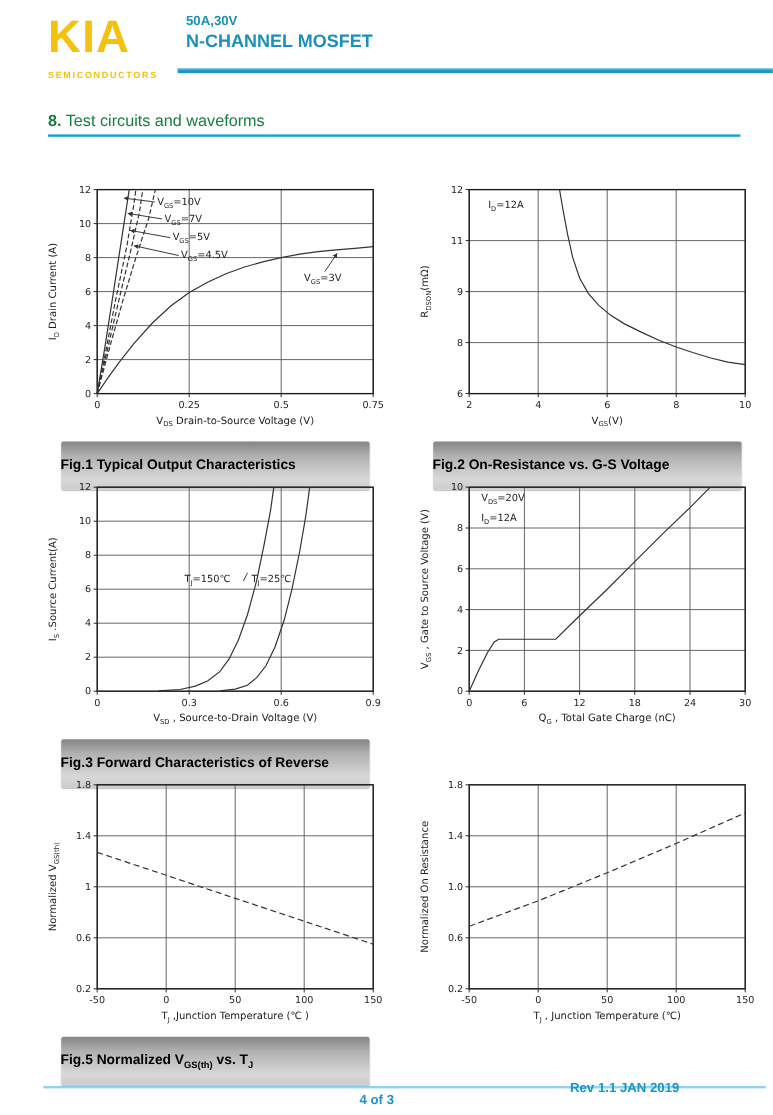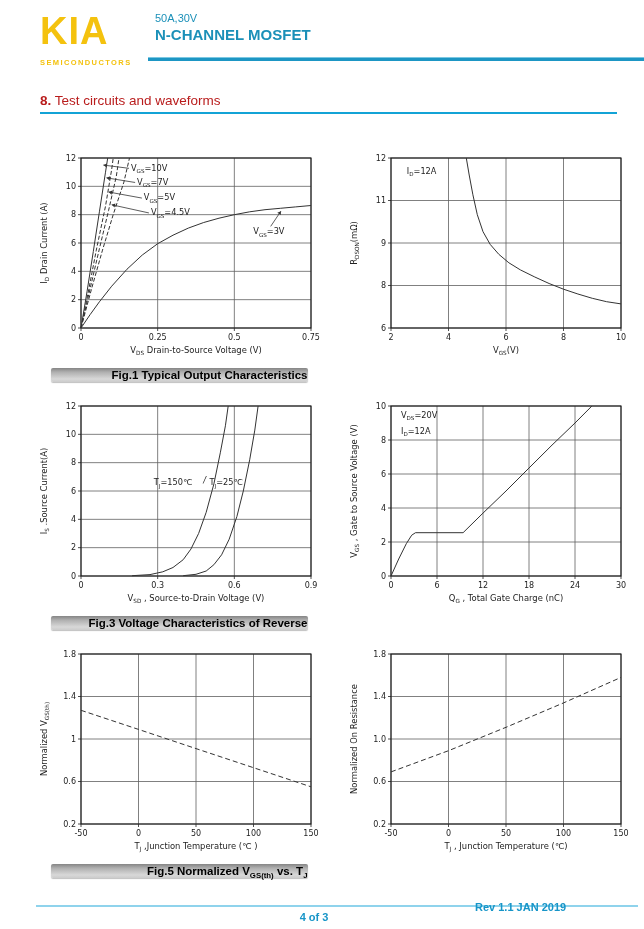--- a/index.html
+++ b/index.html
@@ -2,37 +2,37 @@
 <html><head>
 <meta charset="utf-8">
 <style>
   html,body { margin:0; padding:0; }
   body { width:644px; height:929px; background:#ffffff; font-family:"Liberation Sans",sans-serif; position:relative; overflow:hidden; }
   .page { position:absolute; inset:0;padding-left:11px; }
 
   
   .logo-text { position:absolute; left:40px; top:10px; font-size:38px; font-weight:bold; color:#f4c20e; letter-spacing:1px; }
   .logo-sub  { position:absolute; left:40px; top:58px; font-size:7.5px; font-weight:bold; color:#f4c20e; letter-spacing:1.4px; }
-  .rating      { position:absolute; left:155px; top:12px; font-size:11px; font-weight:normal; color:#1b90b8; }
+  .rating      { position:absolute; left:155px; top:12px; font-size:11px; font-weight:bold; color:#1b90b8; }
   .device-type { position:absolute; left:155px; top:26px; font-size:15px; font-weight:bold; color:#1b90b8; }
   .part-number { position:absolute; right:14px; top:17px; font-size:25px; color:#2aa0d0; }
   .header-rule { position:absolute; left:148px; right:0; top:57px; height:3px; background:#1d96c4; border-top:1px solid #7cc8e2; }
 
   
-  .section-title { position:absolute; left:40px; top:93px; font-size:13.5px; color:#b91c1c; }
+  .section-title { position:absolute; left:40px; top:93px; font-size:13.5px; color:#15803d; }
   .sec-num { font-weight:bold; }
   .section-underline { position:absolute; left:40px; top:112px; width:577px; height:1.5px; background:#13a3d6; }
 
   
   .panel { position:absolute; width:286px; }
   .chart svg { display:block; }
   svg text { font-family:"DejaVu Sans",sans-serif; }
-  .caption-bar { margin:6px auto 0 auto; width:257px; height:14px; border-radius:2px;
+  .caption-bar { margin:6px auto 0 auto; width:257px; height:40px; border-radius:2px;
     background:linear-gradient(180deg,#858585 0%,#b0b0b0 30%,#d8d8d8 78%,#cccccc 100%);
-    display:flex; align-items:center; justify-content:flex-end;
+    display:flex; align-items:center; justify-content:flex-start;
     font-size:11.5px; font-weight:bold; color:#000; box-shadow:0 1px 1px rgba(0,0,0,0.25); }
   sub { font-size:68%; line-height:0; }
 
   
   .footer-rule { position:absolute; left:36px; right:6px; top:905px; height:2px; background:#8fd3ec; }
   .page-indicator { position:absolute; left:0; right:16px; top:911px; text-align:center; font-size:11px; font-weight:bold; color:#1795c8; }
   .revision { position:absolute; left:475px; top:901px; font-size:11px; font-weight:bold; color:#1795c8; }
 </style>
 </head>
 <body>
@@ -149,20 +149,23 @@
           <line x1="45" y1="180" x2="275" y2="180" stroke="#606060" stroke-width="0.8"></line>
           <line x1="42" y1="180" x2="45" y2="180" stroke="#222" stroke-width="0.8"></line>
           <text x="40" y="182.7" text-anchor="end" font-size="8" fill="#222"><tspan>6</tspan></text>
           <rect x="45" y="10" width="230" height="170" fill="none" stroke="#1a1a1a" stroke-width="1.1"></rect>
           <polyline fill="none" stroke="#333" stroke-width="1" points="120.3,10.0 123.2,27.0 126.9,46.8 131.3,66.7 137.0,83.7 144.2,96.4 152.8,106.3 162.9,114.8 174.4,121.9 188.8,129.0 203.1,135.5 217.5,141.2 231.9,146.0 246.3,150.3 260.6,153.7 275.0,155.9"></polyline>
           <text x="60.81249999999999" y="25.583333333333343" font-size="8.2" fill="#222"><tspan>I</tspan><tspan dy="2.4" font-size="68%">D</tspan><tspan dy="-2.4">=12A</tspan></text>
           <text x="160" y="205" text-anchor="middle" font-size="8.4" fill="#222"><tspan>V</tspan><tspan dy="2.4" font-size="68%">GS</tspan><tspan dy="-2.4">(V)</tspan></text>
           <text x="11" y="95" text-anchor="middle" font-size="8.4" fill="#222" transform="rotate(-90 11 95)"><tspan>R</tspan><tspan dy="2.4" font-size="68%">DSON</tspan><tspan dy="-2.4">(mΩ)</tspan></text>
         </svg>
       </div>
+    <figcaption class="caption-bar">
+        <span>Fig.2 On-Resistance vs. G-S Voltage</span>
+      </figcaption>
   </figure>
 
   <figure class="panel" style="left:36px; top:396px; margin:0;">
     <div class="chart">
         <svg width="286" height="214" viewBox="0 0 286 214">
           <line x1="45" y1="10" x2="45" y2="180" stroke="#606060" stroke-width="0.8"></line>
           <line x1="45" y1="180" x2="45" y2="183" stroke="#222" stroke-width="0.8"></line>
           <text x="45" y="192" text-anchor="middle" font-size="8" fill="#222"><tspan>0</tspan></text>
           <line x1="121.66666666666666" y1="10" x2="121.66666666666666" y2="180" stroke="#606060" stroke-width="0.8"></line>
           <line x1="121.66666666666666" y1="180" x2="121.66666666666666" y2="183" stroke="#222" stroke-width="0.8"></line>
@@ -198,21 +201,21 @@
           <polyline fill="none" stroke="#333" stroke-width="1" points="96.1,179.7 114.0,178.6 126.8,175.8 137.0,171.5 147.2,163.7 154.9,153.1 162.6,137.5 170.2,116.3 177.9,87.9 184.3,56.8 189.4,29.8 192.2,10.0"></polyline>
           <polyline fill="none" stroke="#333" stroke-width="1" points="147.2,179.7 160.0,178.3 170.2,175.0 177.9,168.7 185.6,158.8 193.2,143.2 200.9,120.5 207.3,95.0 213.7,63.8 218.8,34.1 222.1,10.0"></polyline>
           <text x="167.15555555555557" y="87.20833333333334" font-size="8.2" fill="#222" font-style="italic"><tspan>/</tspan></text>
           <text x="117.83333333333333" y="89.20000000000002" font-size="8.2" fill="#222"><tspan>T</tspan><tspan dy="2.4" font-size="68%">J</tspan><tspan dy="-2.4">=150℃</tspan></text>
           <text x="173.54444444444445" y="89.20000000000002" font-size="8.2" fill="#222"><tspan>T</tspan><tspan dy="2.4" font-size="68%">J</tspan><tspan dy="-2.4">=25℃</tspan></text>
           <text x="160" y="205" text-anchor="middle" font-size="8.4" fill="#222"><tspan>V</tspan><tspan dy="2.4" font-size="68%">SD</tspan><tspan dy="-2.4"> , Source-to-Drain Voltage (V)</tspan></text>
           <text x="11" y="95" text-anchor="middle" font-size="8.4" fill="#222" transform="rotate(-90 11 95)"><tspan>I</tspan><tspan dy="2.4" font-size="68%">S</tspan><tspan dy="-2.4"> .Source Current(A)</tspan></text>
         </svg>
       </div>
     <figcaption class="caption-bar">
-        <span>Fig.3 Voltage Characteristics of Reverse</span>
+        <span>Fig.3 Forward Characteristics of Reverse</span>
       </figcaption>
   </figure>
 
   <figure class="panel" style="left:346px; top:396px; margin:0;">
     <div class="chart">
         <svg width="286" height="214" viewBox="0 0 286 214">
           <line x1="45" y1="10" x2="45" y2="180" stroke="#606060" stroke-width="0.8"></line>
           <line x1="45" y1="180" x2="45" y2="183" stroke="#222" stroke-width="0.8"></line>
           <text x="45" y="192" text-anchor="middle" font-size="8" fill="#222"><tspan>0</tspan></text>
           <line x1="91" y1="10" x2="91" y2="180" stroke="#606060" stroke-width="0.8"></line>

